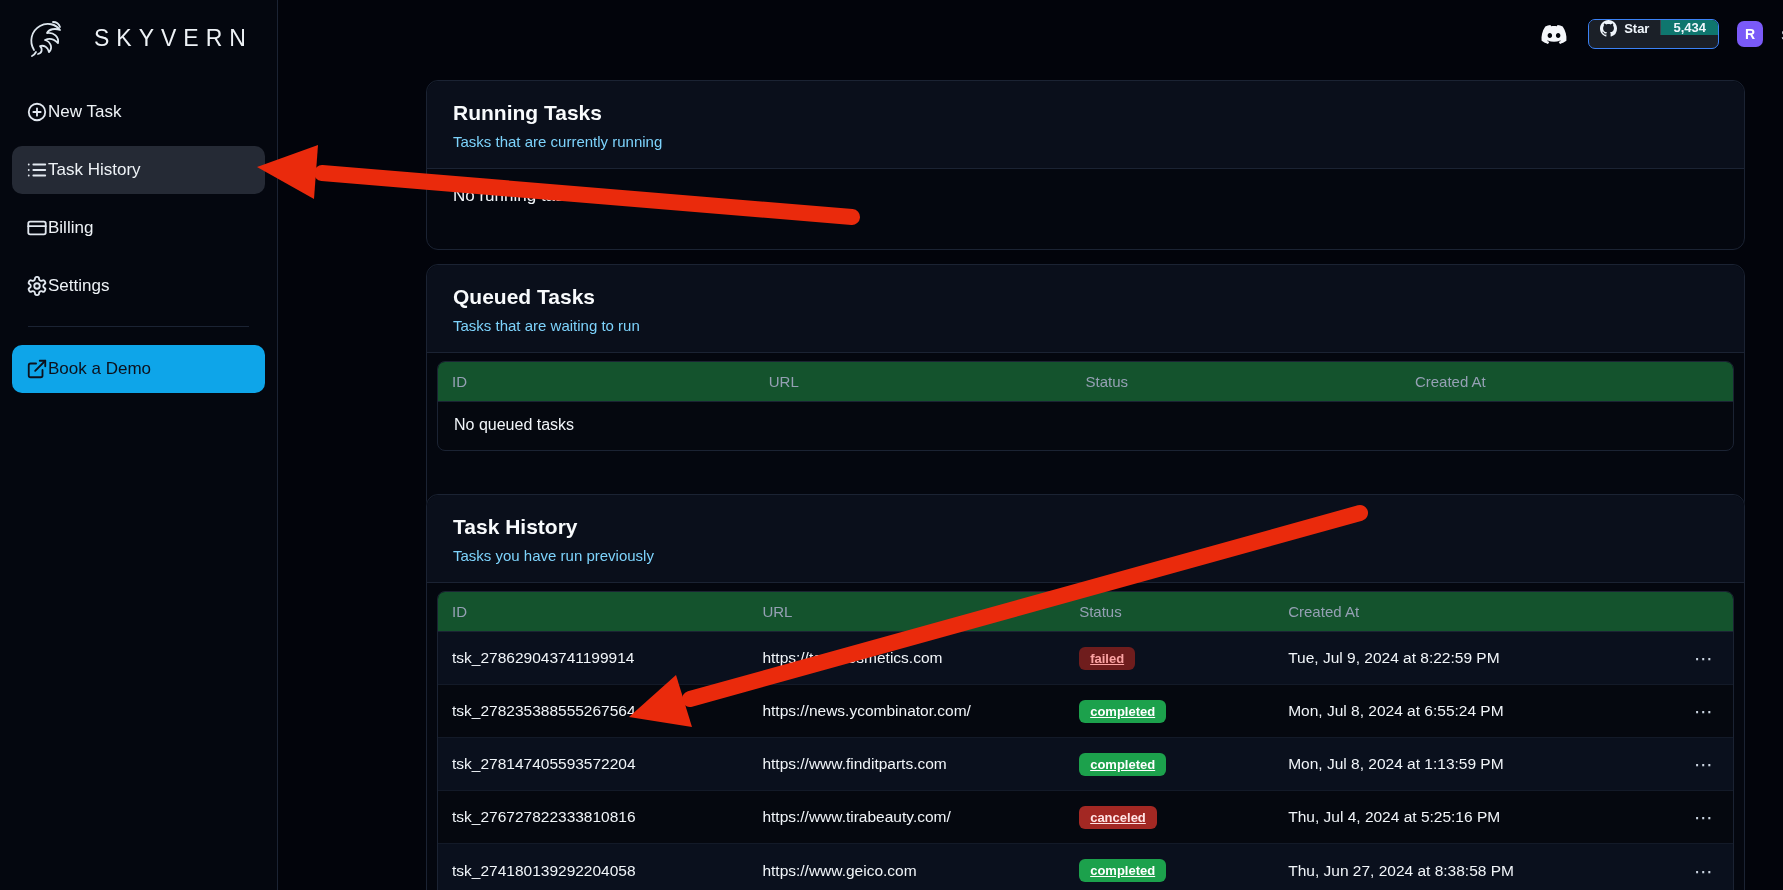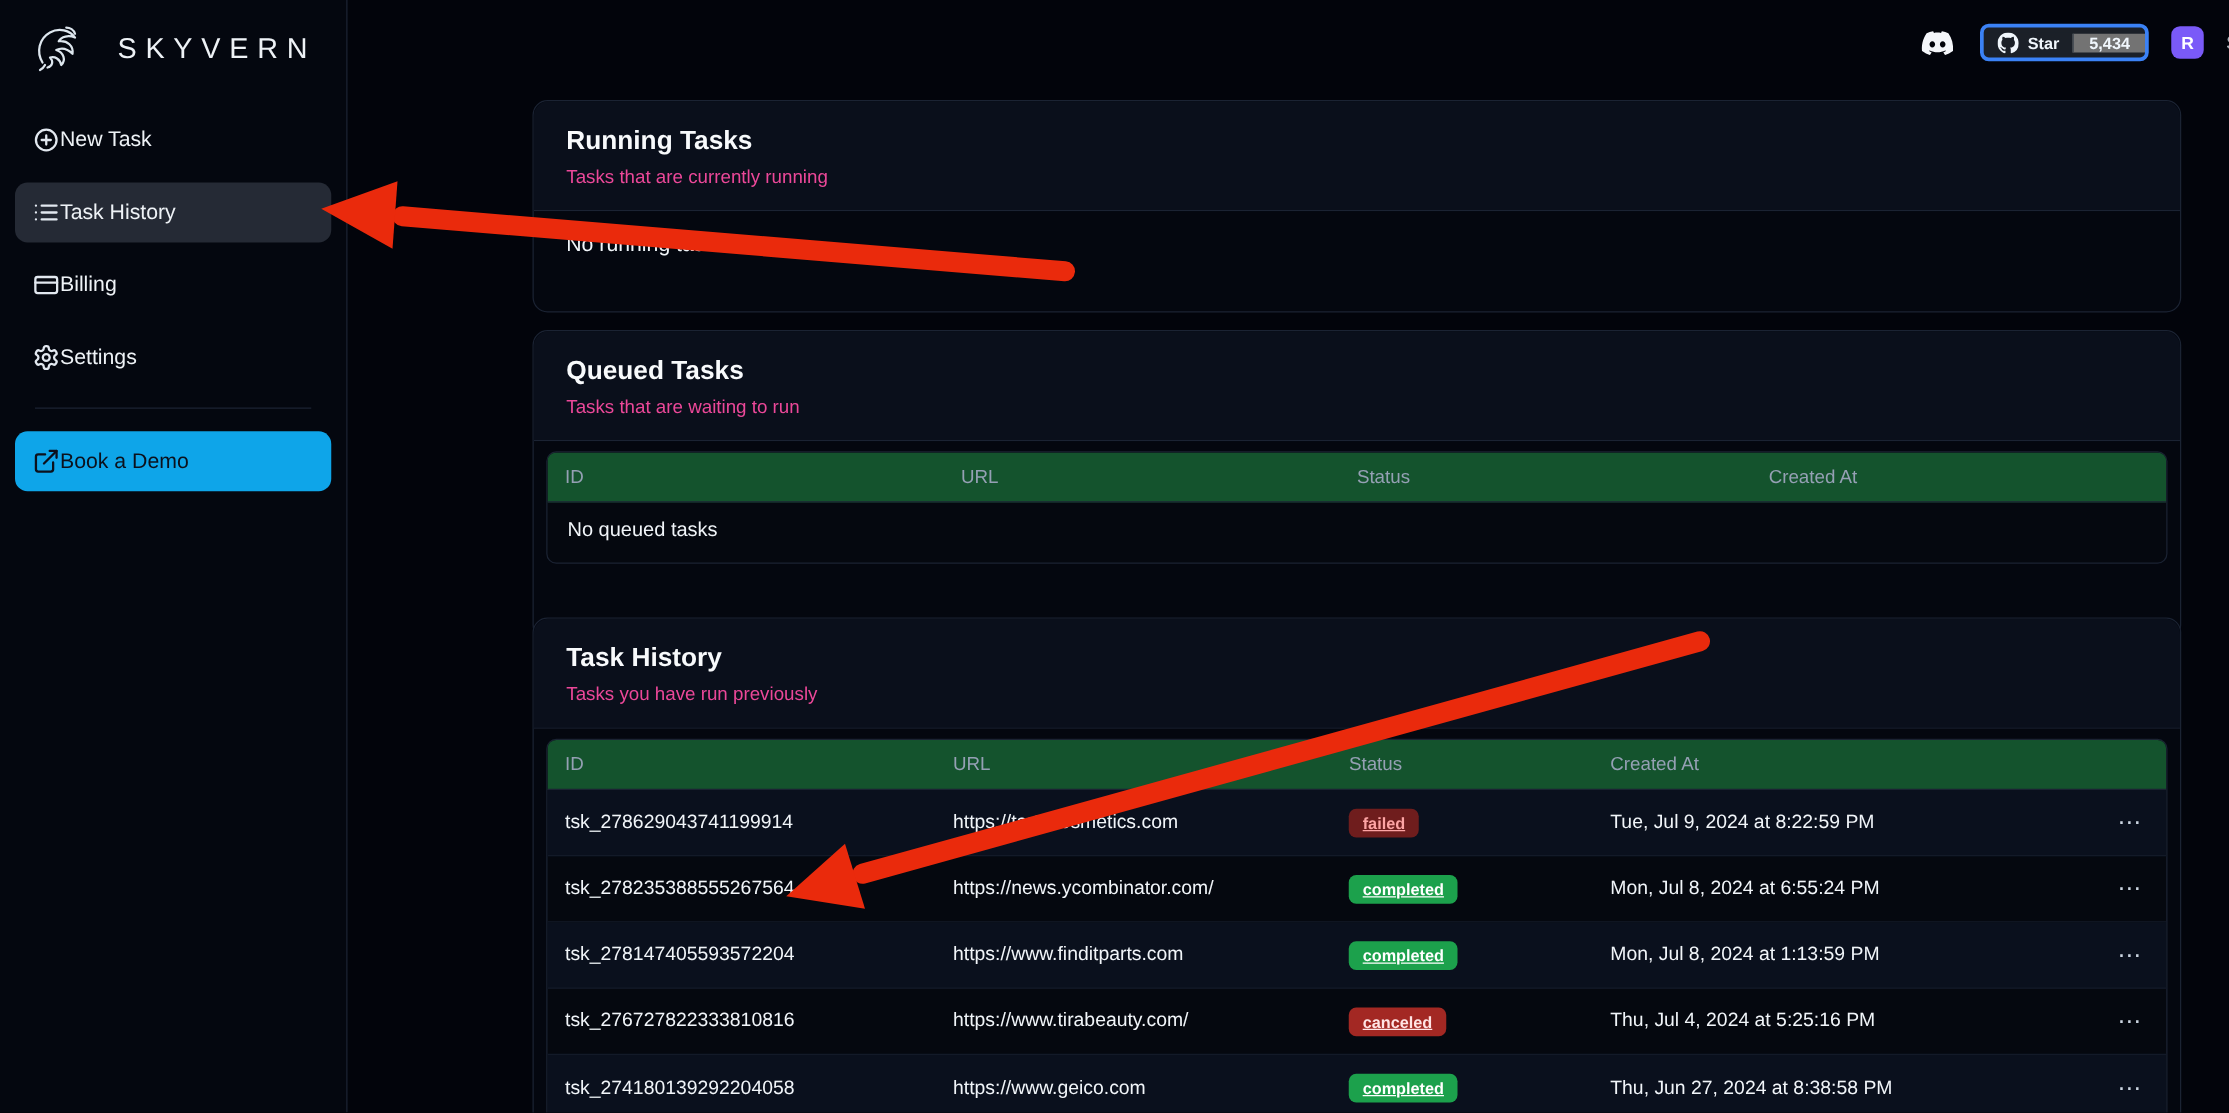--- a/index.html
+++ b/index.html
@@ -27,47 +27,47 @@
   .nav-item.active { background:#252a35; }
   .nav-item.highlight { background:#0ea5e9; color:#0c111c; font-weight:500; }
   .nav-item svg { flex:0 0 auto; }
   .divider { height:1px; background:#1b2333; margin:16px 16px 18px 16px; }
   
   .topbar {
     position:absolute; top:18px; right:-8px; height:32px;
     display:flex; align-items:center; gap:18px; z-index:5;
   }
   .gh-btn {
-    display:flex; align-items:center; height:30px; border:3px solid #3b82f6;
+    display:flex; align-items:flex-start; height:30px; border:1px solid #3b82f6;
     border-radius:7px; overflow:hidden; background:#1b2028; cursor:pointer;
     font-size:13px; font-weight:600; color:#f0f6fc;
   }
   .gh-left { display:flex; align-items:center; gap:7px; padding:0 11px; background:#1b2028; }
-  .gh-right { display:flex; align-items:center; padding:0 12px; background:#737373; border-left:1px solid #3d444d; }
+  .gh-right { display:flex; align-items:center; padding:0 12px; background:#0f766e; border-left:1px solid #3d444d; }
   .avatar {
     width:26px; height:26px; border-radius:7px; background:#7a5af8; color:#fff;
     display:flex; align-items:center; justify-content:center;
     font-size:14px; font-weight:700; cursor:pointer;
   }
   .trunc { font-size:15px; color:#e2e8f0; white-space:nowrap; }
   
   .main { position:absolute; left:278px; top:0; right:0; bottom:0; }
   .card {
     position:absolute; left:148px; width:1319px;
     background:#04070f; border:1px solid #1b2333; border-radius:12px;
   }
   .card-running { top:80px;  height:170px; }
   .card-queued  { top:264px; height:248px; }
   .card-history { top:494px; height:460px; }
   .card-header {
     padding:20px 26px 18px 26px; border-bottom:1px solid #1b2333;
     background:#0a0f1b; border-radius:12px 12px 0 0;
   }
   .card-title { font-size:21px; font-weight:700; color:#f8fafc; }
-  .card-sub { margin-top:8px; font-size:15px; color:#ec4899; }
+  .card-sub { margin-top:8px; font-size:15px; color:#7dd3fc; }
   .empty-row { padding:17px 26px; font-size:17px; color:#f1f5f9; }
   .table {
     margin:8px 10px 10px 10px; border:1px solid #1b2333; border-radius:8px;
     overflow:hidden; background:#05080f;
   }
   .t-head {
     display:grid; align-items:center; padding:11px 14px;
     color:#95a0b4; font-size:15px; border-bottom:1px solid #1b2333; background:#14532d;
   }
   .t-row {

